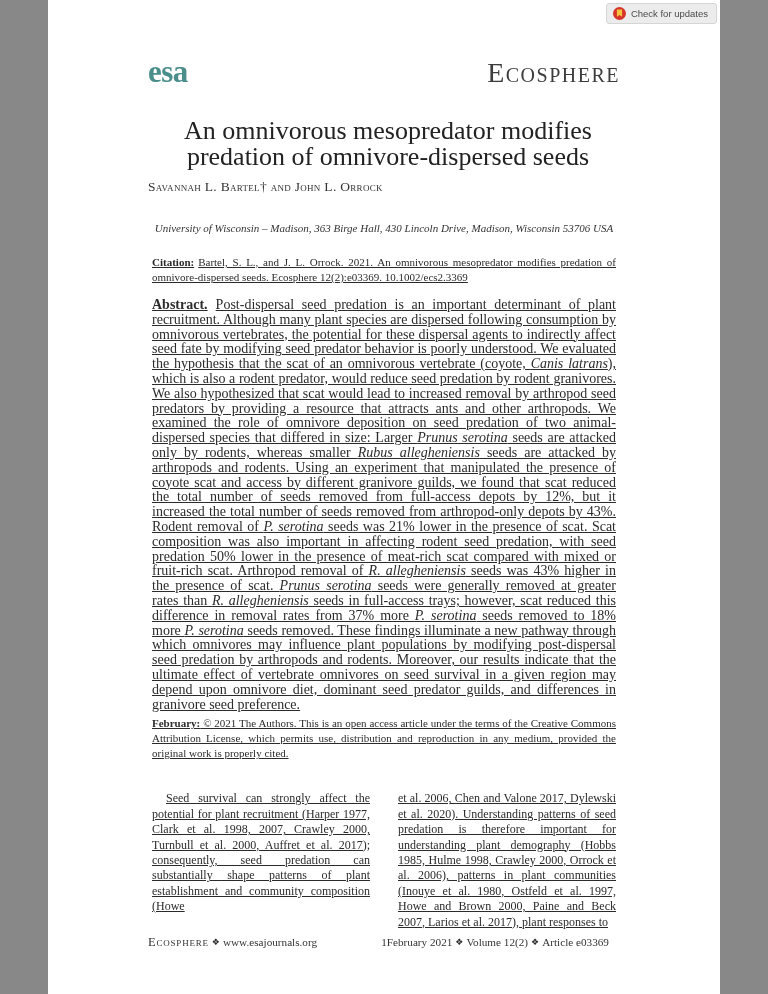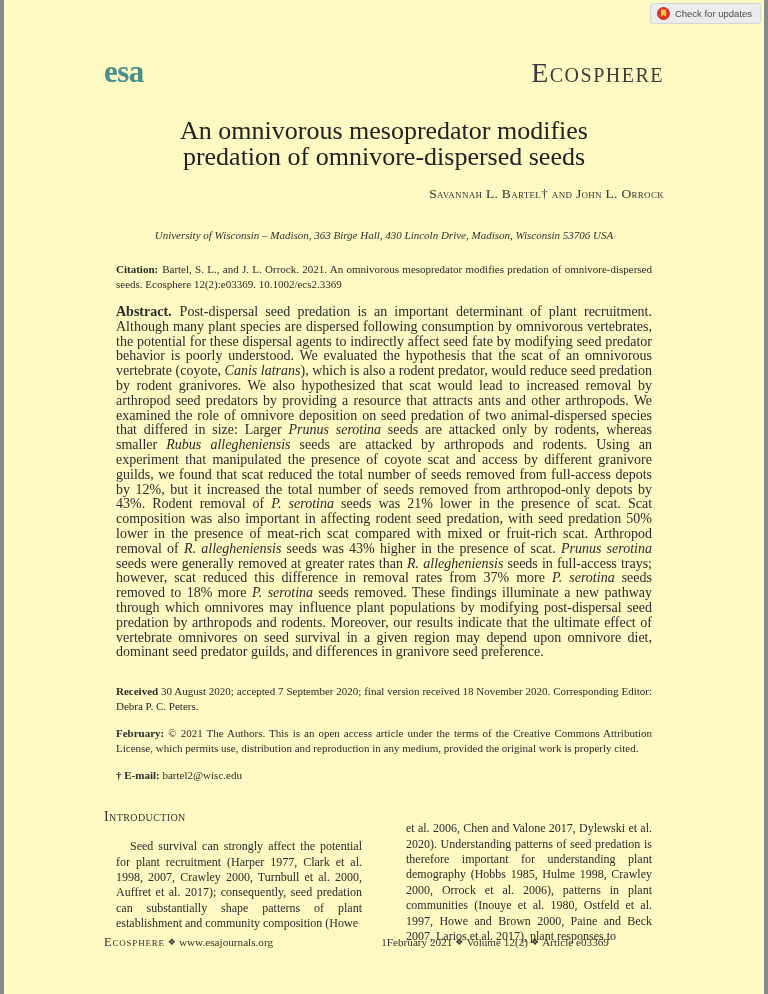--- a/index.html
+++ b/index.html
@@ -1,21 +1,21 @@
 <!DOCTYPE html>
 <html style="--logo-teal: #4a8e8c; --badge-bg: #ececec; --crossmark-red: #d6332a; --crossmark-yellow: #f6c33c;"><head>
 <meta charset="utf-8">
 <style>
   html,body { margin:0; padding:0; background:#888; }
   .page {
     position: relative;
-    width: 760px;
+    width: 672px;
     height: 994px;
     margin: 0 auto;
-    background: #fef9c3;
+    background: #ffffff;
     font-family: "Liberation Serif", "DejaVu Serif", serif;
     color: #2b2b2b;
     overflow: hidden;
   }
   .content { padding: 0 100px; }
 
   
   .update-badge {
     position: absolute;
     top: 3px; right: 3px;
@@ -58,36 +58,36 @@
   .title {
     margin: 31px auto 0;
     width: 480px;
     font-size: 26px;
     font-weight: normal;
     line-height: 26px;
     text-align: center;
     color: #222;
   }
   .authors {
-    margin-top: 16px;
-    text-align: right;
+    margin-top: 9px;
+    text-align: left;
     font-variant: small-caps;
     font-size: 13.5px;
     letter-spacing: 0.3px;
     color: #333;
   }
   .affiliation {
     margin-top: 27px;
     text-align: center;
     font-style: italic;
     font-size: 11px;
     color: #333;
   }
 
-  p { margin: 12px; }
+  p { margin: 4px; text-decoration: underline; }
   .citation { margin-top: 21px; font-size: 11px; line-height: 15px; text-align: justify; }
   .citation .label { margin-right: 4px; }
   .abstract { margin-top: 13px; font-size: 14px; line-height: 14.8px; text-align: justify; }
   .abstract .label { margin-right: 8px; }
   .keywords { margin-top: 24px; font-size: 11px; line-height: 15px; text-align: justify; }
   .keywords .label { margin-right: 9px; }
   .meta { font-size: 11px; line-height: 15px; text-align: justify; margin-top: 3px; }
   .meta-first { margin-top: 24px; }
 
   .bd { font-weight: bold; }
@@ -157,27 +157,24 @@
 
     <div class="authors">Savannah L. Bartel† and John L. Orrock</div>
 
     <div class="affiliation">University of Wisconsin – Madison, 363 Birge Hall, 430 Lincoln Drive, Madison, Wisconsin 53706 USA</div>
 
     <p class="citation"><span class="bd label">Citation:</span><span>Bartel, S. L., and J. L. Orrock. 2021. An omnivorous mesopredator modifies predation of omnivore-dispersed seeds. Ecosphere 12(2):e03369. 10.1002/ecs2.3369</span></p>
 
     <p class="abstract"><span class="bd label">Abstract.</span><span><span>Post-dispersal seed predation is an important determinant of plant recruitment. Although many plant species are dispersed following consumption by omnivorous vertebrates, the potential for these dispersal agents to indirectly affect seed fate by modifying seed predator behavior is poorly understood. We evaluated the hypothesis that the scat of an omnivorous vertebrate (coyote, </span><span class="it">Canis latrans</span><span>), which is also a rodent predator, would reduce seed predation by rodent granivores. We also hypothesized that scat would lead to increased removal by arthropod seed predators by providing a resource that attracts ants and other arthropods. We examined the role of omnivore deposition on seed predation of two animal-dispersed species that differed in size: Larger </span><span class="it">Prunus serotina</span><span> seeds are attacked only by rodents, whereas smaller </span><span class="it">Rubus allegheniensis</span><span> seeds are attacked by arthropods and rodents. Using an experiment that manipulated the presence of coyote scat and access by different granivore guilds, we found that scat reduced the total number of seeds removed from full-access depots by 12%, but it increased the total number of seeds removed from arthropod-only depots by 43%. Rodent removal of </span><span class="it">P. serotina</span><span> seeds was 21% lower in the presence of scat. Scat composition was also important in affecting rodent seed predation, with seed predation 50% lower in the presence of meat-rich scat compared with mixed or fruit-rich scat. Arthropod removal of </span><span class="it">R. allegheniensis</span><span> seeds was 43% higher in the presence of scat. </span><span class="it">Prunus serotina</span><span> seeds were generally removed at greater rates than </span><span class="it">R. allegheniensis</span><span> seeds in full-access trays; however, scat reduced this difference in removal rates from 37% more </span><span class="it">P. serotina</span><span> seeds removed to 18% more </span><span class="it">P. serotina</span><span> seeds removed. These findings illuminate a new pathway through which omnivores may influence plant populations by modifying post-dispersal seed predation by arthropods and rodents. Moreover, our results indicate that the ultimate effect of vertebrate omnivores on seed survival in a given region may depend upon omnivore diet, dominant seed predator guilds, and differences in granivore seed preference.</span></span></p>
 
 
-    <p class="meta meta-first"><span class="bd">Received</span><span> 30 August 2020; accepted 7 September 2020; final version received 18 November 2020. Corresponding Editor: Debra P. C. Peters.</span></p>
     <p class="meta"><span class="bd">February:</span><span> © 2021 The Authors. This is an open access article under the terms of the Creative Commons Attribution License, which permits use, distribution and reproduction in any medium, provided the original work is properly cited.</span></p>
-    <p class="meta"><span class="bd">† E-mail:</span><span> bartel2@wisc.edu</span></p>
 
     <div class="columns">
       <div class="col">
-        <h2 class="section-heading">Introduction</h2>
         <p class="body-par indent">Seed survival can strongly affect the potential for plant recruitment (Harper 1977, Clark et al. 1998, 2007, Crawley 2000, Turnbull et al. 2000, Auffret et al. 2017); consequently, seed predation can substantially shape patterns of plant establishment and community composition (Howe</p>
       </div>
       <div class="col">
         <p class="body-par">et al. 2006, Chen and Valone 2017, Dylewski et al. 2020). Understanding patterns of seed predation is therefore important for understanding plant demography (Hobbs 1985, Hulme 1998, Crawley 2000, Orrock et al. 2006), patterns in plant communities (Inouye et al. 1980, Ostfeld et al. 1997, Howe and Brown 2000, Paine and Beck 2007, Larios et al. 2017), plant responses to</p>
       </div>
     </div>
 
   </div>
 
   <div class="footer">

